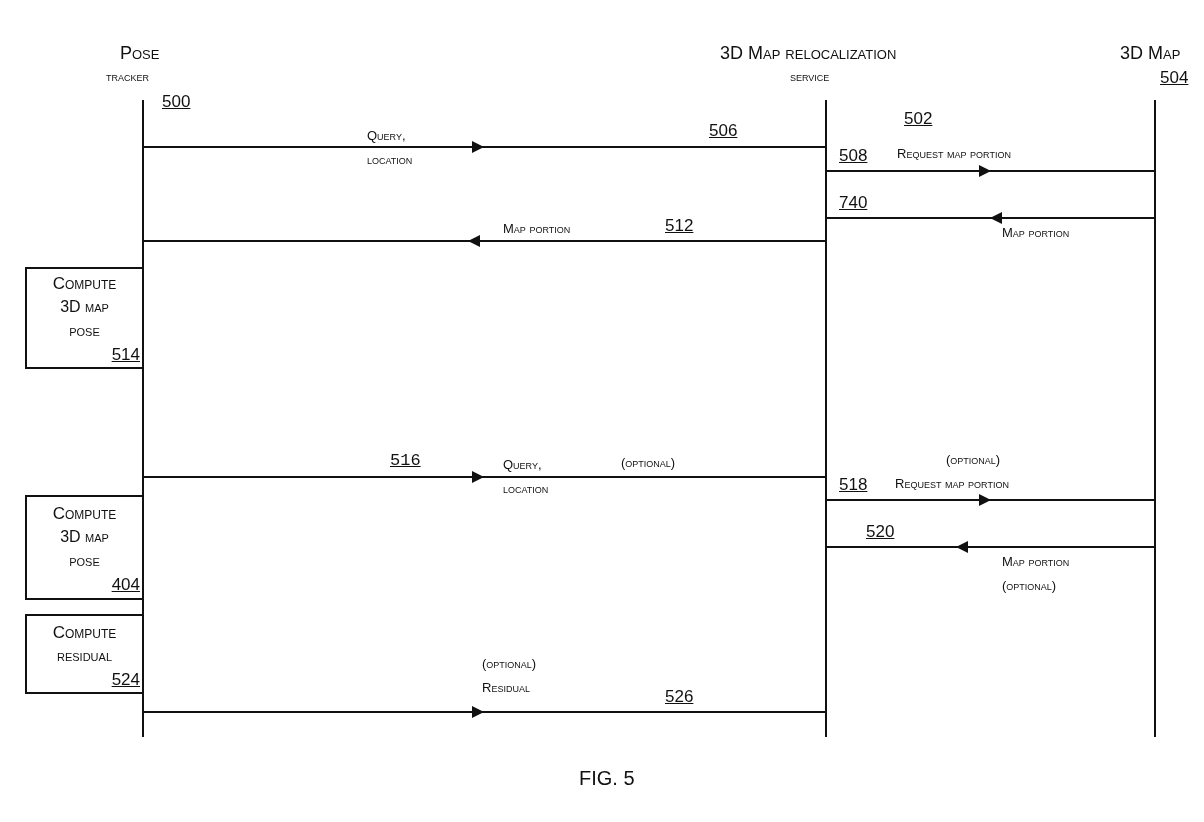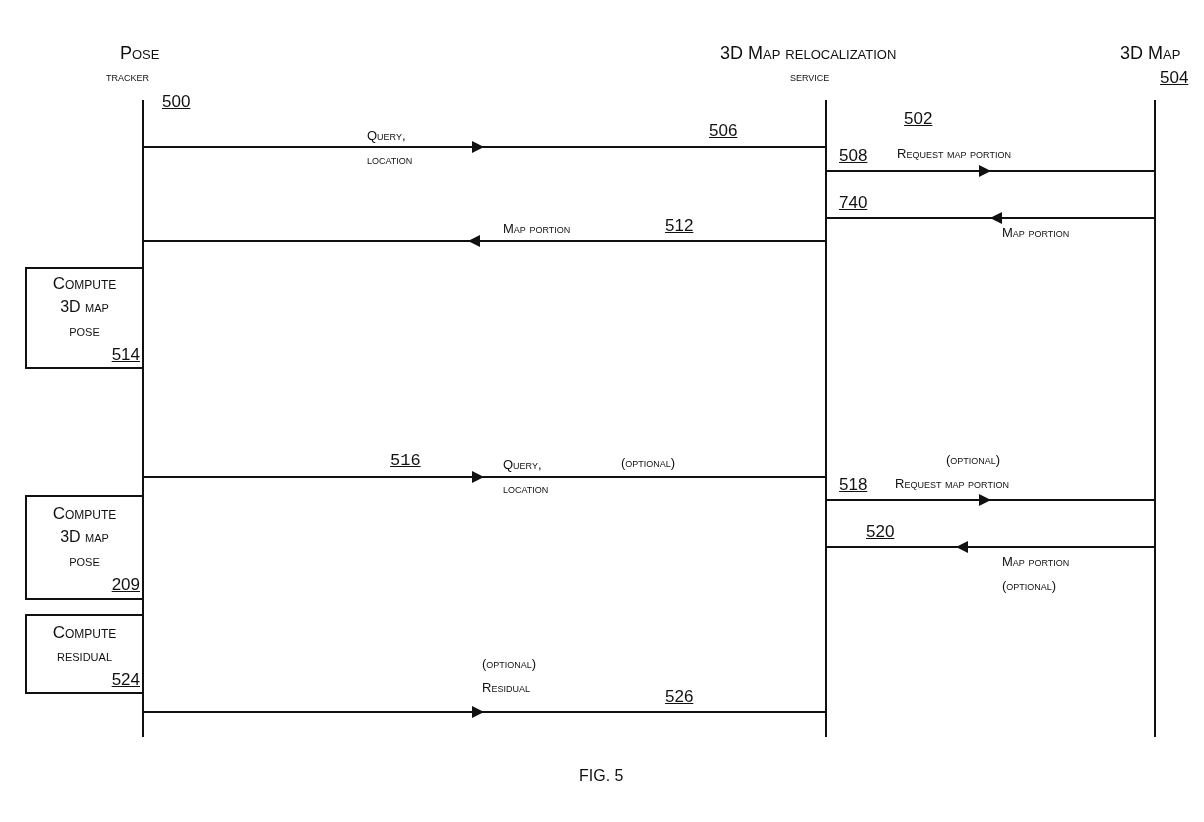--- a/index.html
+++ b/index.html
@@ -1,21 +1,21 @@
 <!DOCTYPE html>
 <html><head>
 <meta charset="utf-8">
 <style>
   html, body { margin:0; padding:0; background:#ffffff; }
   body { width:1204px; height:822px; position:relative; overflow:hidden;
          font-family:"Liberation Sans", sans-serif; color:#111; }
   svg { position:absolute; left:0; top:0; }
   .t { position:absolute; font-size:13px; white-space:nowrap; line-height:1; font-variant: small-caps; }
   .ref { position:absolute; font-size:17px; text-decoration:underline; line-height:1; white-space:nowrap; }
-  .cap { position:absolute; font-size:16px; line-height:1; }
+  .cap { position:absolute; font-size:20px; line-height:1; }
   .box { position:absolute; border:2px solid #111; background:#fff; box-sizing:border-box; }
   .box .bl { position:absolute; left:0; width:100%; text-align:center; font-size:16px; font-variant: small-caps; line-height:1; }
   .box .br { position:absolute; right:2px; font-size:17px; text-decoration:underline; line-height:1; }
 </style>
 </head>
 <body>
 
 <svg width="1204" height="822">
   <defs>
     <marker id="ah" viewBox="0 0 10 10" refX="5" refY="5" markerWidth="8" markerHeight="8" orient="auto">
@@ -93,21 +93,21 @@
 <div class="t" style="left:895px;top:477px;">Request map portion</div>
 
 <div class="ref" style="left:839px;top:523px;margin-left:27px;">520</div>
 <div class="t" style="left:1002px;top:555px;">Map portion</div>
 <div class="t" style="left:1002px;top:579px;">(optional)</div>
 
 <div class="box" style="left:25px;top:495px;width:119px;height:105px;">
   <div class="bl" style="top:8px;font-size:17px;">Compute</div>
   <div class="bl" style="top:32px;">3D map</div>
   <div class="bl" style="top:56px;">pose</div>
-  <div class="br" style="top:79px;">209</div>
+  <div class="br" style="top:79px;">404</div>
 </div>
 
 <div class="box" style="left:25px;top:614px;width:119px;height:80px;">
   <div class="bl" style="top:8px;font-size:17px;">Compute</div>
   <div class="bl" style="top:32px;">residual</div>
   <div class="br" style="top:55px;">524</div>
 </div>
 
 <div class="t" style="left:482px;top:657px;">(optional)</div>
 <div class="t" style="left:482px;top:681px;">Residual</div>

